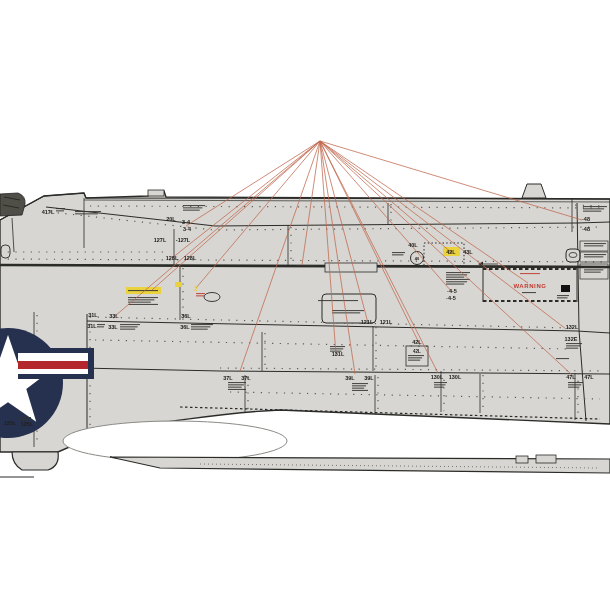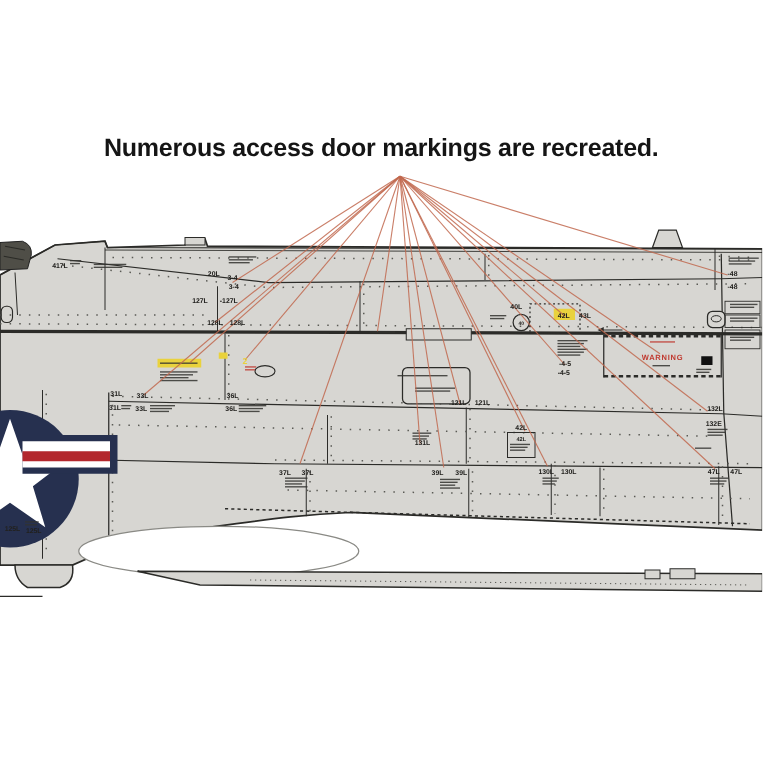--- a/index.html
+++ b/index.html
@@ -7,21 +7,20 @@
         font-family:"Liberation Sans",sans-serif;}
   .headline{position:absolute;top:108px;left:0;width:610px;text-align:center;
         font-size:20px;font-weight:700;color:#151515;letter-spacing:-0.2px;}
   svg{position:absolute;top:0;left:0;}
   text{font-family:"Liberation Sans",sans-serif;font-weight:700;}
 </style>
 </head>
 <body>
 
 <div class="page">
-  <div class="headline">Numerous access door markings are recreated.</div>
   <svg id="scene" width="610" height="610" viewBox="0 0 610 610">
       <path d="M0,220 L44,196 L84,193 L86,198 L148,196 L152,191 L164,191 L166,197 L610,199 L610,424 L280,410 C230,412 200,418 150,424 L90,438 L58,452 L0,452 Z" fill="#d7d6d2" stroke="#2b2b28" stroke-width="1.4"></path>
       <polyline points="0,220 44,196" fill="none" stroke="#2b2b28" stroke-width="1"></polyline>
       <polyline points="44,196 84,193 86,198 610,199" fill="none" stroke="#2b2b28" stroke-width="1"></polyline>
       <polyline points="84,200 610,202" fill="none" stroke="#2b2b28" stroke-width="0.7"></polyline>
       <polyline points="46,207 215,226 577,223 610,222" fill="none" stroke="#2b2b28" stroke-width="1"></polyline>
       <polyline points="0,265 610,267" fill="none" stroke="#2b2b28" stroke-width="2.6"></polyline>
       <polyline points="87,321 577,331 610,333" fill="none" stroke="#2b2b28" stroke-width="1"></polyline>
       <polyline points="34,367 220,371 610,374" fill="none" stroke="#2b2b28" stroke-width="1"></polyline>
       <polyline points="84,198 84,248" fill="none" stroke="#2b2b28" stroke-width="0.8"></polyline>

